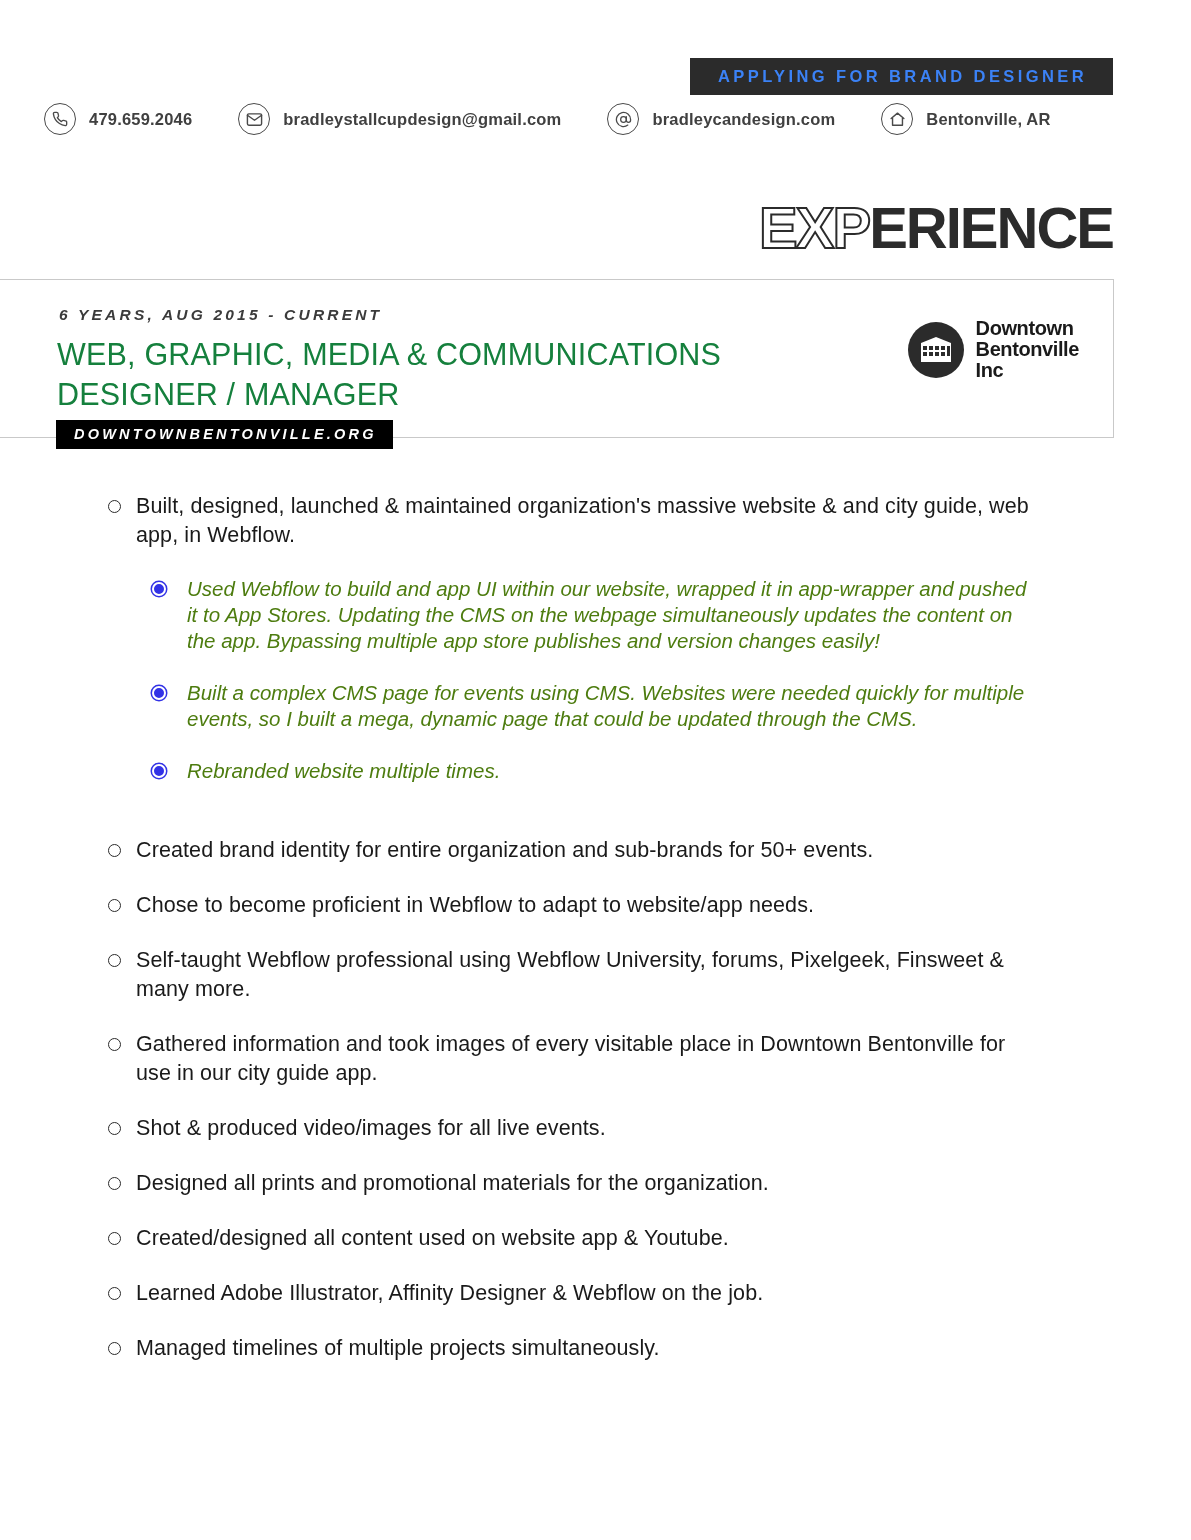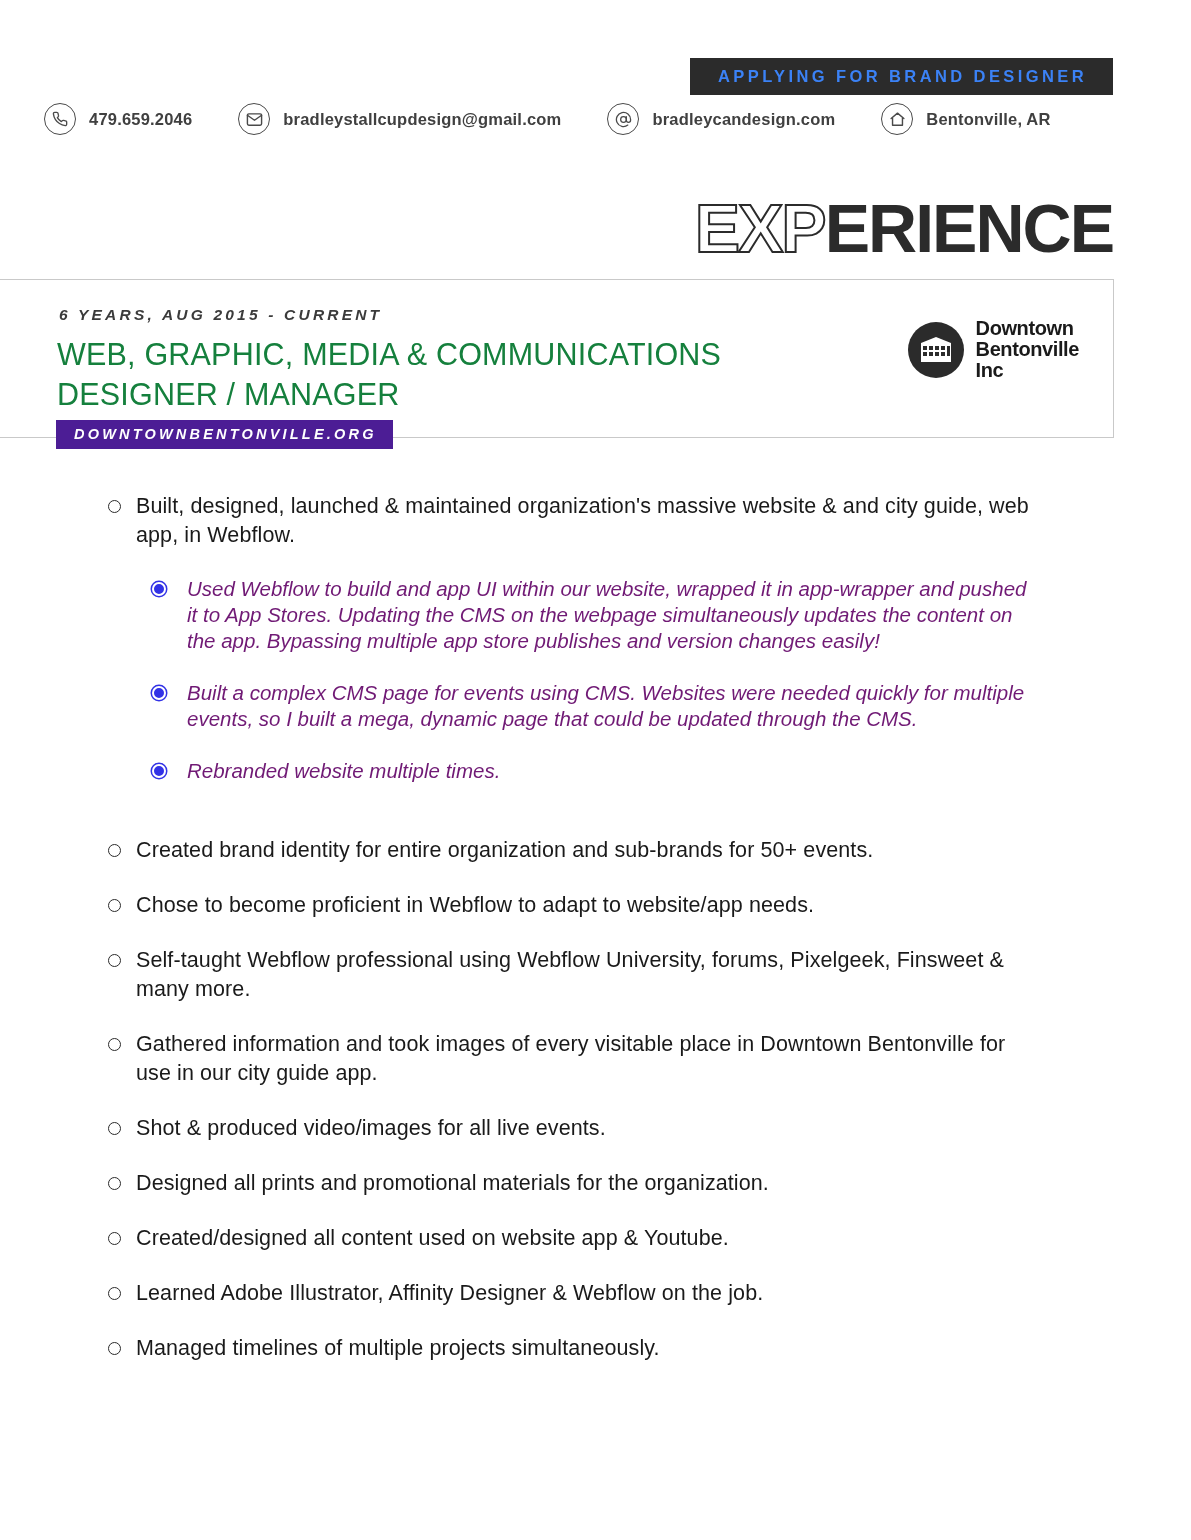--- a/index.html
+++ b/index.html
@@ -81,21 +81,21 @@
     position: absolute;
     top: 180px;
     left: 0;
     width: 1191px;
     height: 96px;
   }
   .title-text {
     position: absolute;
     right: 78px;
     top: 0;
-    font-size: 68px;
+    font-size: 58px;
     font-weight: bold;
     letter-spacing: -2px;
     line-height: 96px;
     white-space: nowrap;
     font-family: "Liberation Sans", sans-serif;
     text-align: center;
   }
   .title-text .outline {
     color: transparent;
     -webkit-text-stroke: 2px #2b2b2b;
@@ -158,21 +158,21 @@
     font-size: 20px;
     font-weight: bold;
     line-height: 21px;
     color: #1a1a1a;
     letter-spacing: -0.4px;
   }
   .job-url {
     position: absolute;
     top: 420px;
     left: 56px;
-    background: #4c1d95;
+    background: #000000;
     color: #ffffff;
     font-size: 14.5px;
     font-weight: bold;
     font-style: italic;
     letter-spacing: 3.2px;
     padding: 7px 16px 7px 18px;
     line-height: 1;
     white-space: nowrap;
   }
 
@@ -207,21 +207,21 @@
     margin-bottom: 16px;
   }
   .sub-bullet {
     position: relative;
     padding-left: 187px;
     padding-right: 100px;
     margin-bottom: 26px;
     font-size: 20.5px;
     line-height: 26px;
     font-style: italic;
-    color: #701a75;
+    color: #4d7c0f;
   }
   .sub-bullet .marker {
     position: absolute;
     left: 152px;
     top: 6px;
     width: 14px;
     height: 14px;
     border-radius: 50%;
     background: #3232e6;
     border: 2.5px solid #ffffff;

